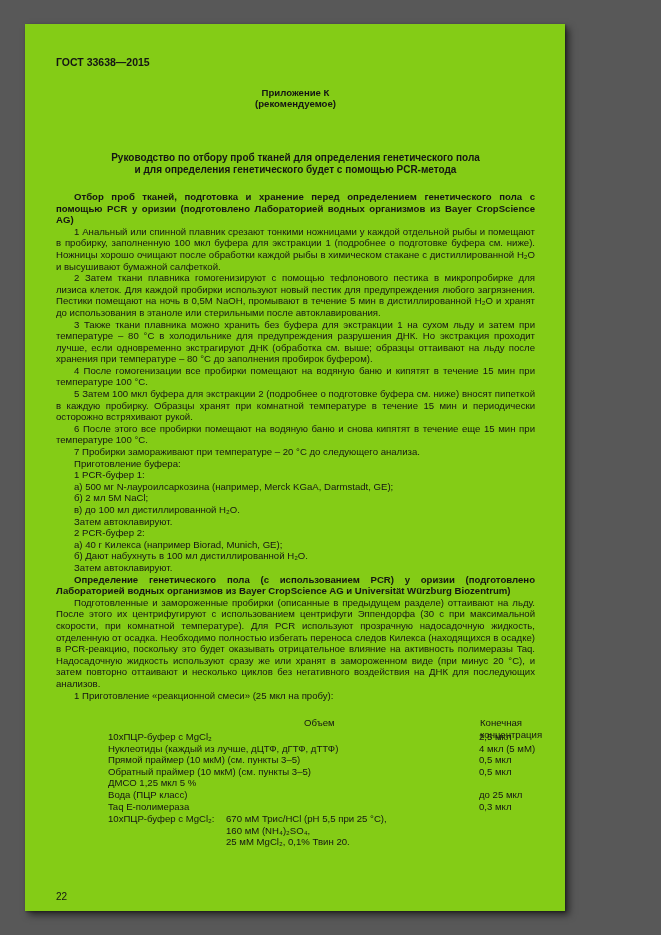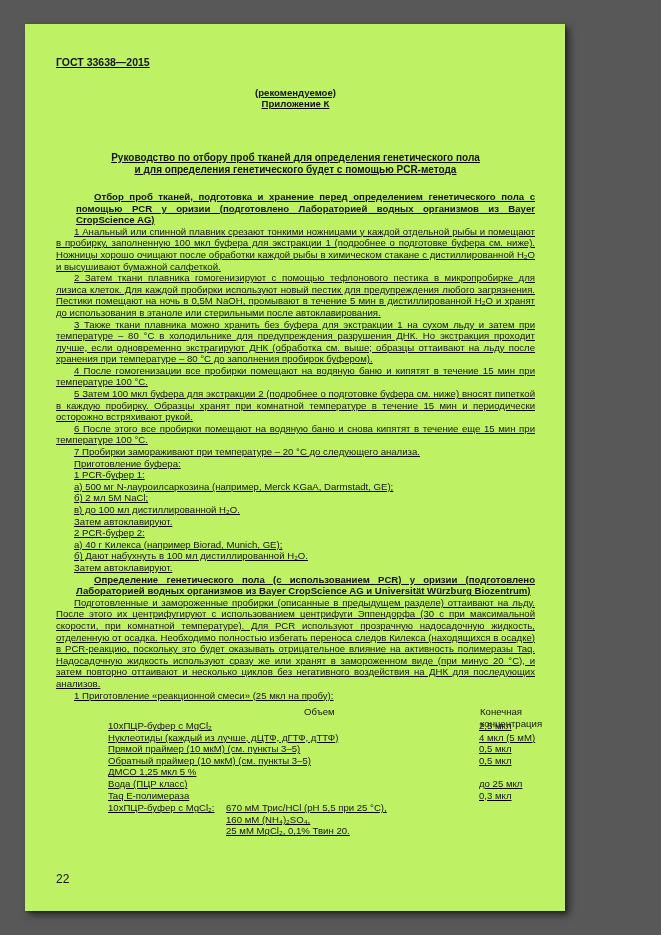--- a/index.html
+++ b/index.html
@@ -5,59 +5,58 @@
   * { margin:0; padding:0; box-sizing:border-box; }
   html,body { width:661px; height:935px; }
   body {
     background:#585858;
     font-family:"Liberation Sans","DejaVu Sans",sans-serif;
     position:relative;
   }
   .page {
     position:absolute; left:25px; top:24px;
     width:540px; height:887px;
-    background:#bef264;
+    background:#84cc16;
     box-shadow:4px 4px 7px rgba(0,0,0,0.55), 1px 1px 2px rgba(0,0,0,0.35);
     overflow:hidden;
-    text-decoration:underline;
   }
   .content {
     position:relative; height:100%;
     padding:33px 30px 0 31px;
     font-size:9.6px; line-height:11.6px; color:#141414;
   }
   .doc-number { font-weight:bold; font-size:10.5px; margin-bottom:18px; }
   .annex { text-align:center; font-weight:bold; margin-bottom:42px; }
   .doc-title { text-align:center; font-weight:bold; font-size:10px; line-height:12.6px; margin-bottom:14px; }
-  .section-heading { font-weight:bold; text-align:justify; text-indent:18px;margin-left:20px; }
+  .section-heading { font-weight:bold; text-align:justify; text-indent:18px; }
   .par { text-align:justify; text-indent:18px; }
   .line { padding-left:18px; }
-  .mix-table { margin-left:52px; margin-top:5px; }
+  .mix-table { margin-left:52px; margin-top:16px; }
   .tbl-header { position:relative; height:14px; }
   .tbl-header .col-vol  { position:absolute; left:196px; }
   .tbl-header .col-conc { position:absolute; left:372px; }
   .tbl-row { display:grid; grid-template-columns:371px 90px auto; }
   .tbl-row span { white-space:nowrap; overflow:visible; }
   .buffer-note { display:flex; margin-top:1px; }
   .bn-label { width:118px; flex:0 0 auto; }
   .bn-lines { display:block; }
   .bn-line { display:block; }
-  .footer-page { position:absolute; left:31px; bottom:25px; font-size:12px; }
+  .footer-page { position:absolute; left:31px; bottom:8px; font-size:10px; }
 </style>
 </head>
 <body>
 
 <div class="page">
   <div class="content">
 
     <div class="doc-number">ГОСТ 33638—2015</div>
 
     <div class="annex">
+      <div>Приложение К</div>
       <div>(рекомендуемое)</div>
-      <div>Приложение К</div>
     </div>
 
     <div class="doc-title">
       <div>Руководство по отбору проб тканей для определения генетического пола</div>
       <div>и для определения генетического будет с помощью PCR-метода</div>
     </div>
 
     <div class="section-heading">Отбор проб тканей, подготовка и хранение перед определением генетического пола с помощью PCR у оризии (подготовлено Лабораторией водных организмов из Bayer CropScience AG)</div>
 
     <p class="par">1 Анальный или спинной плавник срезают тонкими ножницами у каждой отдельной рыбы и помещают в пробирку, заполненную 100 мкл буфера для экстракции 1 (подробнее о подготовке буфера см. ниже). Ножницы хорошо очищают после обработки каждой рыбы в химическом стакане с дистиллированной H₂O и высушивают бумажной салфеткой.</p>

